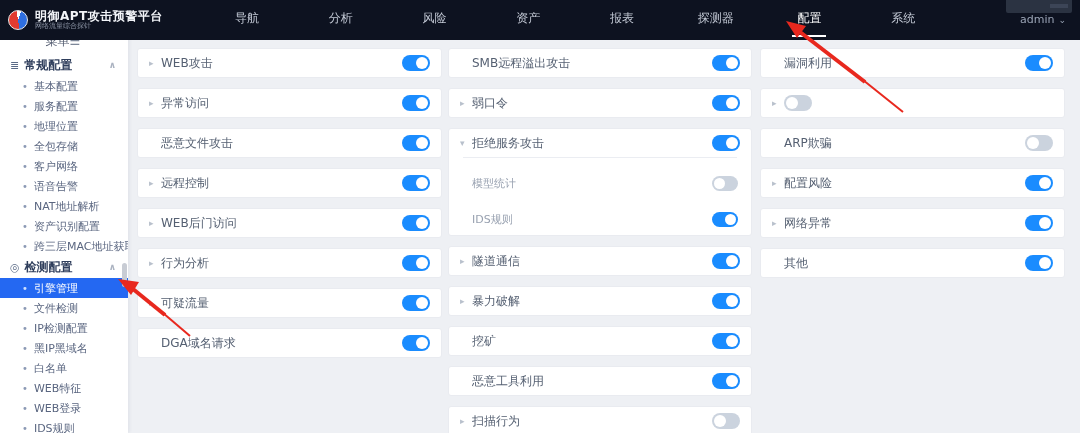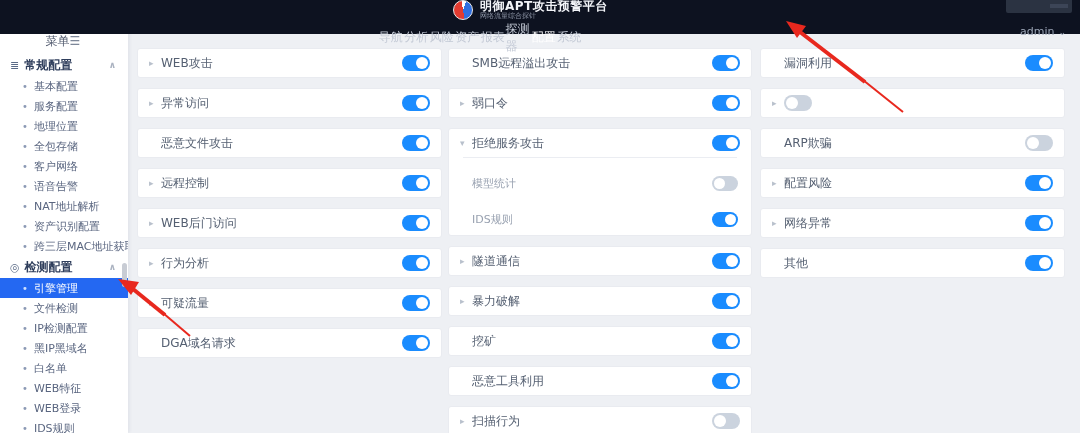--- a/index.html
+++ b/index.html
@@ -1,35 +1,35 @@
 <!DOCTYPE html>
 <html><head>
 <meta charset="utf-8">
 <style>
   * { margin:0; padding:0; box-sizing:border-box; }
   html,body { width:1080px; height:433px; overflow:hidden; }
   body { font-family:"DejaVu Sans","Liberation Sans",sans-serif; background:#eef0f4; position:relative; }
 
   
-  .topnav { position:absolute; left:0; top:0; width:1080px; height:34px; background:#0d1220;
-            display:flex; align-items:center; z-index:5;flex-direction:column; }
+  .topnav { position:absolute; left:0; top:0; width:1080px; height:40px; background:#0d1220;
+            display:flex; align-items:center; z-index:5; }
   .brand { display:flex; align-items:center; gap:7px; padding-left:8px; width:190px; flex:none; }
   .logo { width:20px; height:20px; border-radius:50%; flex:none; border:1px solid #e8e8e8;
           background:conic-gradient(from 210deg at 50% 50%, #e23b30 0deg 140deg, #ffffff 140deg 170deg,
                      #2f6fe0 170deg 320deg, #e23b30 320deg 360deg); }
   .brand-text { display:flex; flex-direction:column; line-height:1.1; }
   .brand-title { color:#f2f4f8; font-size:12px; font-weight:bold; letter-spacing:.5px; white-space:nowrap; }
   .brand-sub { color:#8d95a6; font-size:7px; white-space:nowrap; }
   .nav-items { flex:1; display:flex; align-items:stretch; height:100%; margin:0 130px 4px 10px; }
   .nav-item { flex:1; display:flex; align-items:center; justify-content:center; color:#c3c9d5;
               font-size:12px; cursor:pointer; position:relative; height:100%; }
   .nav-item.active { color:#ffffff; }
   .nav-item.active::after { content:""; position:absolute; bottom:1px; left:50%; transform:translateX(-50%);
               width:34px; height:2px; background:#ffffff; }
-  .user-box { position:absolute; right:14px; top:12px; height:28px; display:flex; flex-direction:column;
+  .user-box { position:absolute; right:14px; top:0; height:28px; display:flex; flex-direction:column;
               align-items:flex-end; justify-content:flex-end; padding-bottom:2px; }
   .redacted { position:absolute; right:8px; top:0; width:66px; height:13px; background:#2b3342;
               border-radius:0 0 2px 2px; }
   .redacted::after { content:""; position:absolute; right:4px; top:4px; width:18px; height:4px; background:#3c4557; }
   .user { color:#9aa4b5; font-size:11px; display:flex; align-items:center; gap:4px; cursor:pointer; }
   .chev { font-size:9px; color:#9aa4b5; }
 
   
   .sidebar { position:absolute; left:0; top:28px; width:128px; height:405px; background:#ffffff;
              box-shadow:1px 0 4px rgba(20,40,80,.08); z-index:3; overflow:hidden; }

